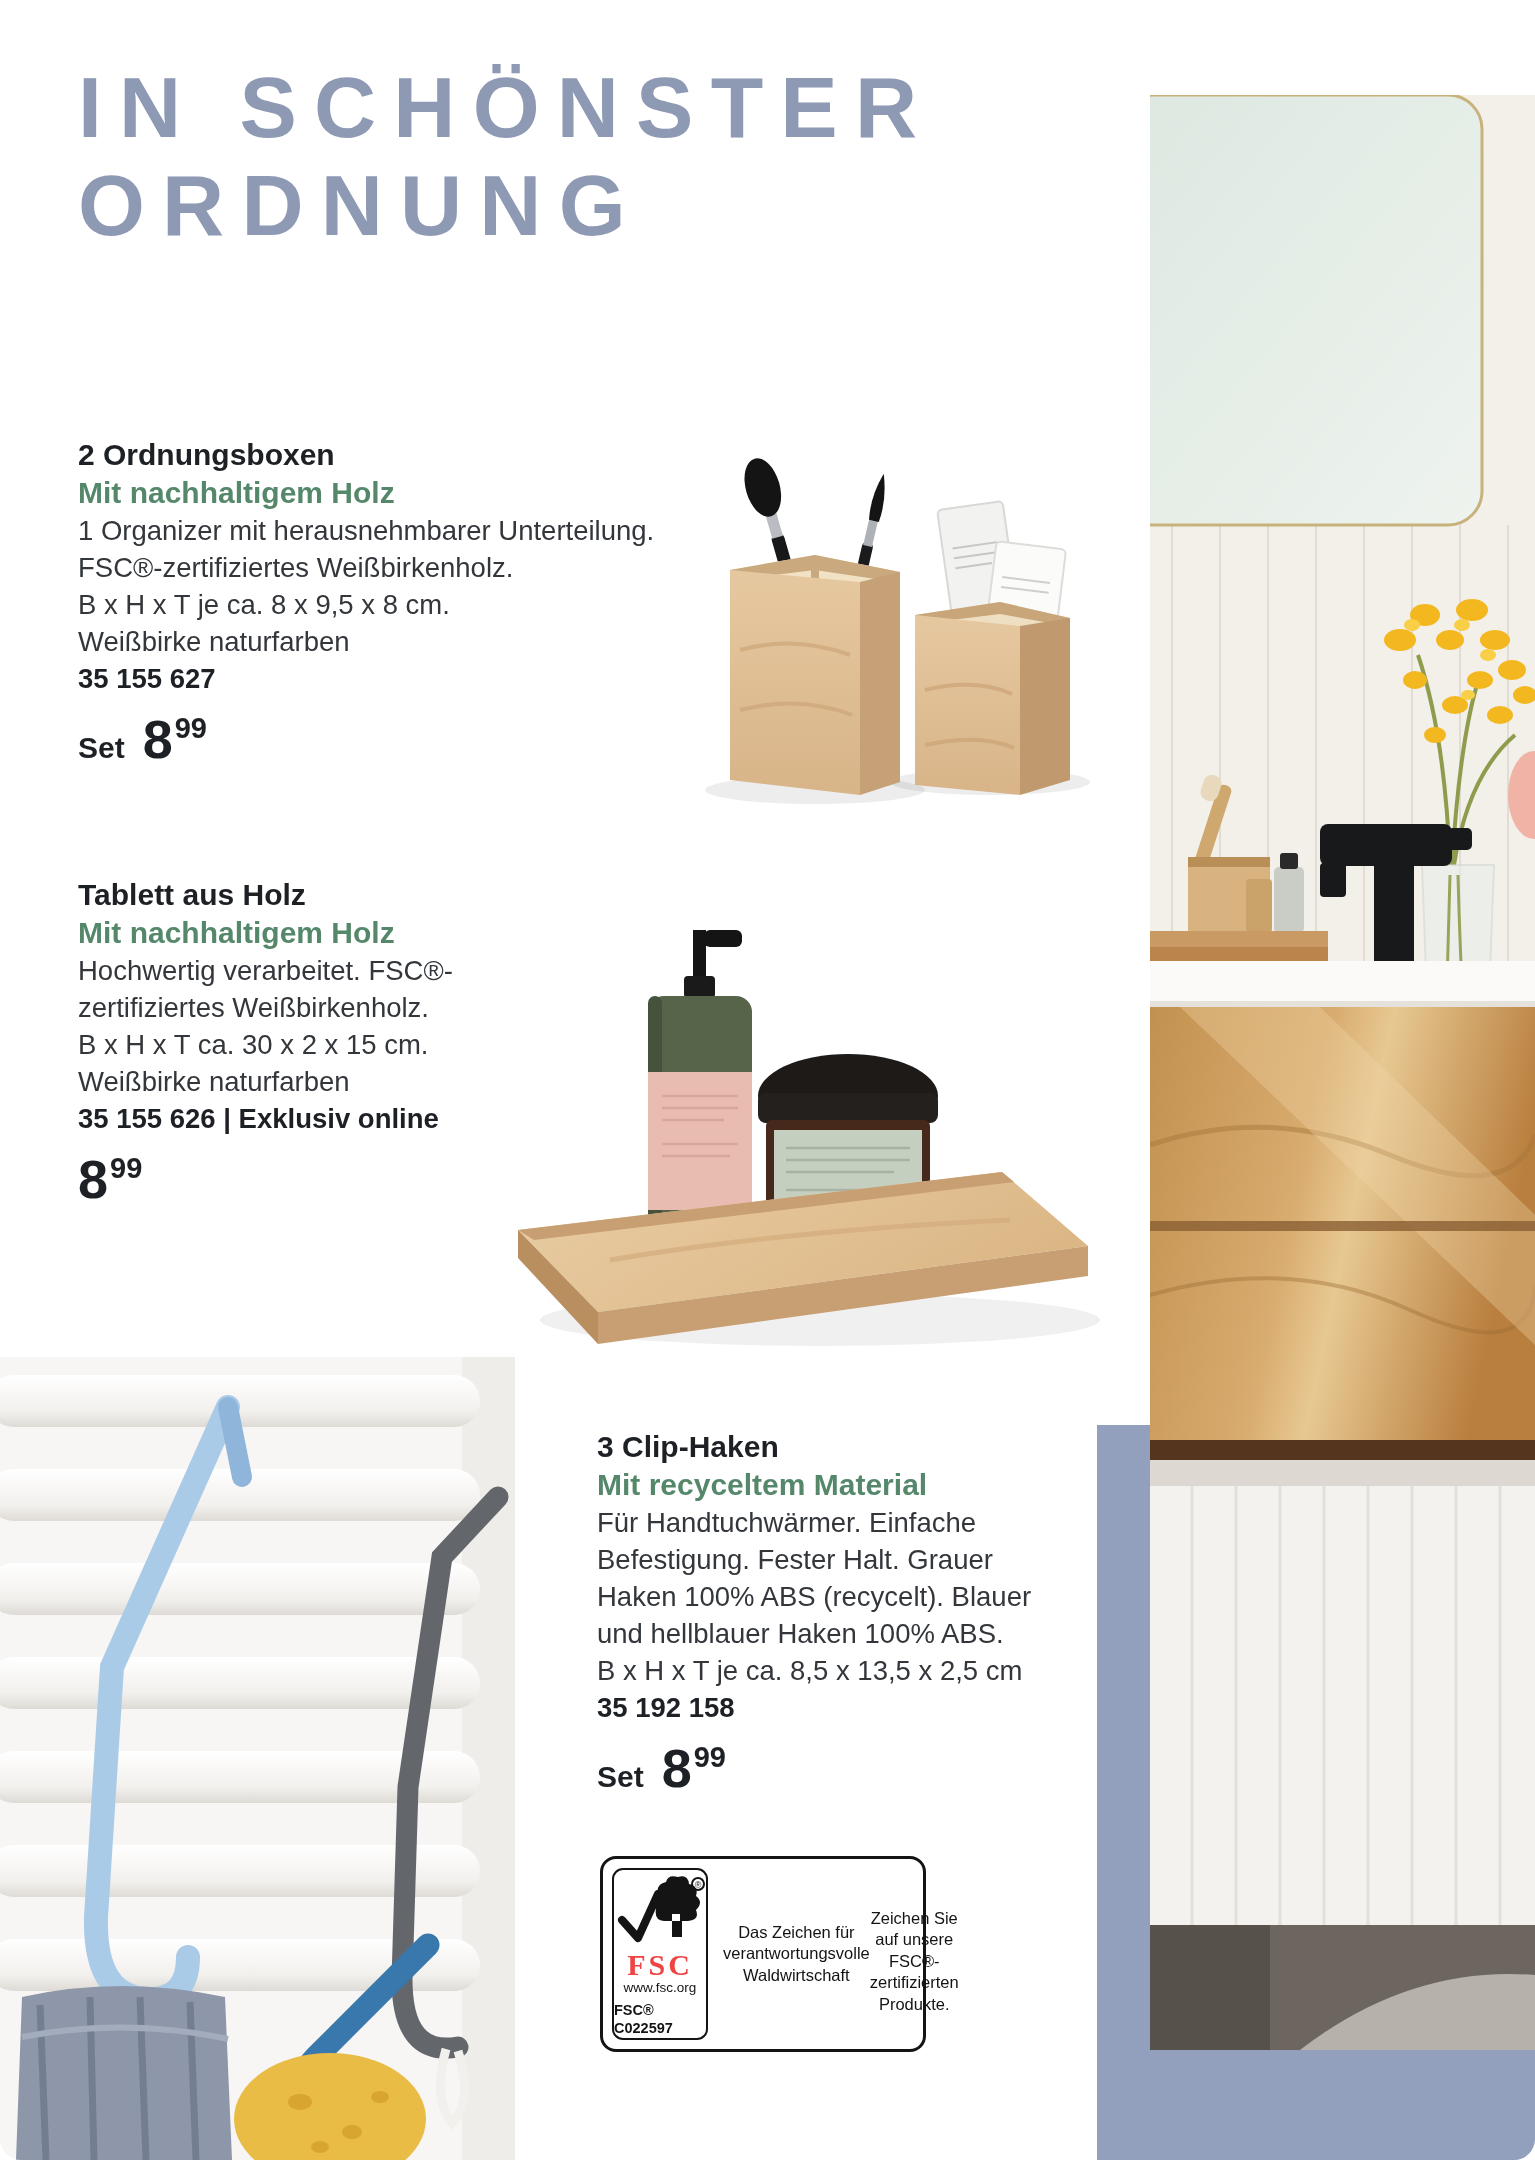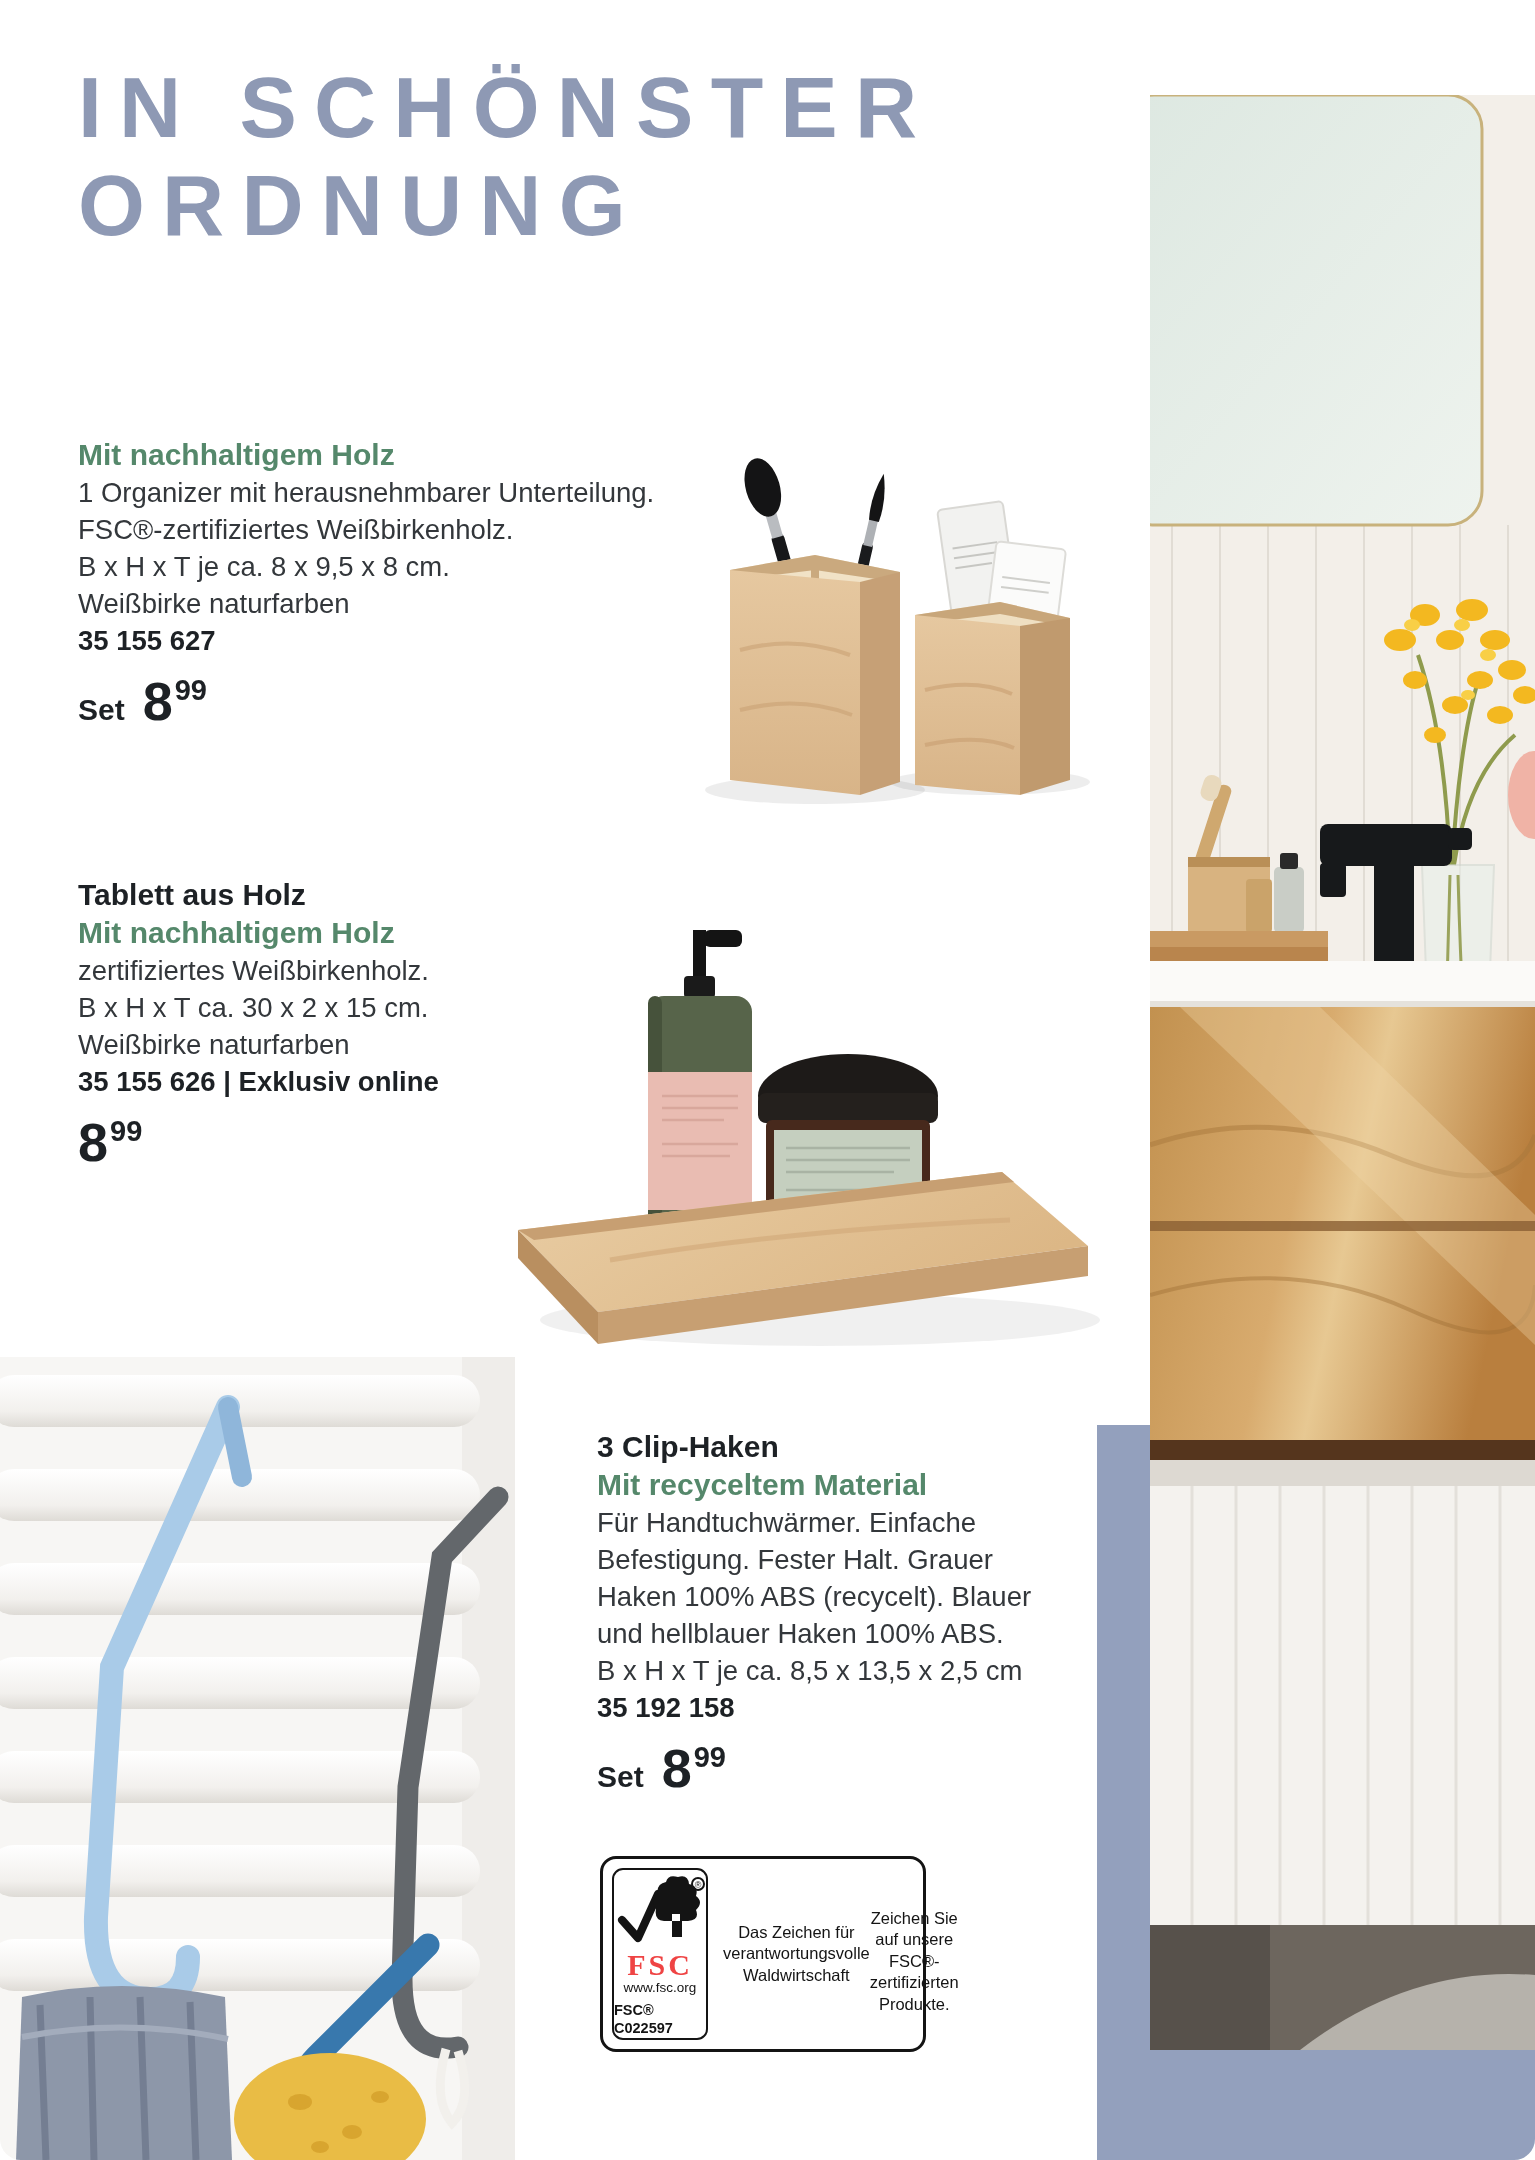--- a/index.html
+++ b/index.html
@@ -169,20 +169,21 @@
         </g>
       </g>
 
       <rect x="0" y="1830" width="385" height="125" fill="#6d665e"></rect>
       <rect x="0" y="1830" width="120" height="125" fill="#57514b"></rect>
       <path d="M 150 1955 L 385 1955 L 385 1880 Q 260 1870 150 1955 Z" fill="#b6b2ab"></path>
     </svg>
   </div>
 
   <div class="prod p1">
+    <div class="title">2 Ordnungsboxen</div>
     <div class="subtitle">Mit nachhaltigem Holz</div>
     <div class="desc">1 Organizer mit herausnehmbarer Unterteilung.</div>
     <div class="desc">FSC®-zertifiziertes Weißbirkenholz.</div>
     <div class="desc">B x H x T je ca. 8 x 9,5 x 8 cm.</div>
     <div class="desc">Weißbirke naturfarben</div>
     <div class="article">35 155 627</div>
     <div class="pricerow">
       <span class="set">Set</span><span class="big">8</span><span class="sup">99</span>
     </div>
   </div>
@@ -240,20 +241,21 @@
         <polygon points="215,165 215,335 320,345 320,176" fill="url(#boxf)"></polygon>
         <polygon points="320,176 320,345 370,330 370,168" fill="#c09a6e"></polygon>
         <path d="M 225 240 Q 275 228 312 244 M 225 295 Q 280 283 314 298" stroke="#c89f72" stroke-width="4" fill="none" opacity="0.6"></path>
       </g>
     </svg>
   </div>
 
   <div class="prod p2">
     <div class="title">Tablett aus Holz</div>
     <div class="subtitle">Mit nachhaltigem Holz</div>
+    <div class="desc">Hochwertig verarbeitet. FSC®-</div>
     <div class="desc">zertifiziertes Weißbirkenholz.</div>
     <div class="desc">B x H x T ca. 30 x 2 x 15 cm.</div>
     <div class="desc">Weißbirke naturfarben</div>
     <div class="article">35 155 626 | Exklusiv online</div>
     <div class="pricerow">
       <span class="big">8</span><span class="sup">99</span>
     </div>
   </div>
 
   <div class="photo photo-tray">

